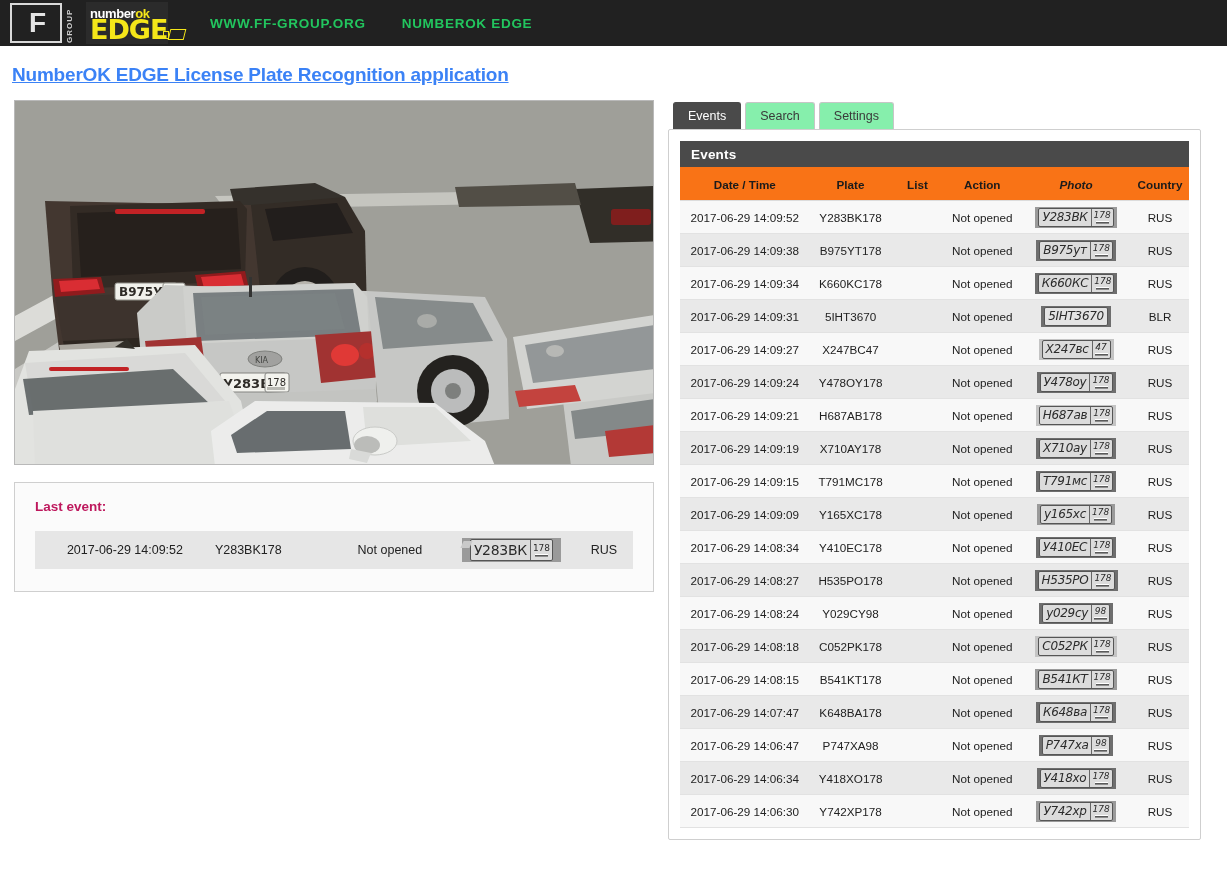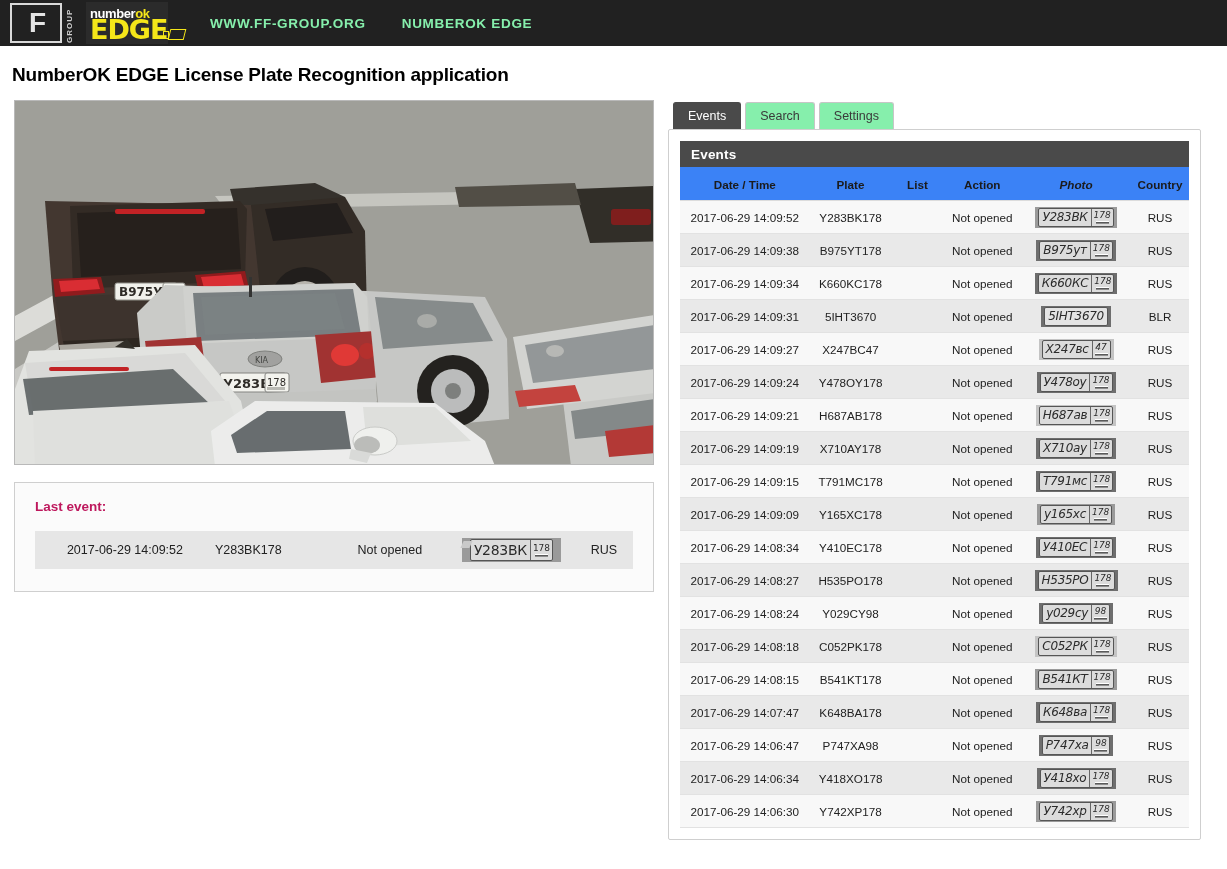--- a/index.html
+++ b/index.html
@@ -76,37 +76,38 @@
     width: 16px; height: 11px;
     border: 1.5px solid #f5e619;
     transform: skewX(-14deg);
   }
   .nok-cam .lens {
     position: absolute; right: 0; bottom: 1px;
     width: 6px; height: 8px;
     border: 1.5px solid #f5e619;
   }
   .navlink {
-    color: #86efac;
+    color: #22c55e;
     font-size: 13.5px;
     font-weight: bold;
     letter-spacing: 0.7px;
     margin-left: 42px;
     text-decoration: none;
     white-space: nowrap;
   }
   .navlink.second { margin-left: 36px; }
 
   
   #page-title {
-    color: #000000;
+    color: #3b82f6;
     font-size: 19px;
     font-weight: bold;
     margin: 18px 0 0 12px;
     letter-spacing: -0.2px;
+    text-decoration: underline;
   }
 
   
   #content {
     display: flex;
     align-items: flex-start;
     padding: 0;
   }
   #left-col { width: 660px; padding-left: 14px; padding-top: 14px; }
   #right-col { width: 545px; padding-top: 14px; padding-left: 8px; }
@@ -192,21 +193,21 @@
     font-size: 11.7px;
     color: #222222;
   }
   table.events th {
     font-size: 11.7px;
     font-weight: bold;
     color: #1b1b1b;
     padding: 11px 0 9px 0;
     border-bottom: 1px solid #dcdcdc;
     text-align: center;
-    background: #3b82f6;
+    background: #f97316;
   }
   table.events td {
     padding: 0;
     height: 33px;
     text-align: center;
     vertical-align: middle;
     border-bottom: 1px solid #e2e2e2;
   }
   table.events tbody tr:nth-child(odd)  td { background: #f8f8f8; }
   table.events tbody tr:nth-child(even) td { background: #e9e9e9; }

